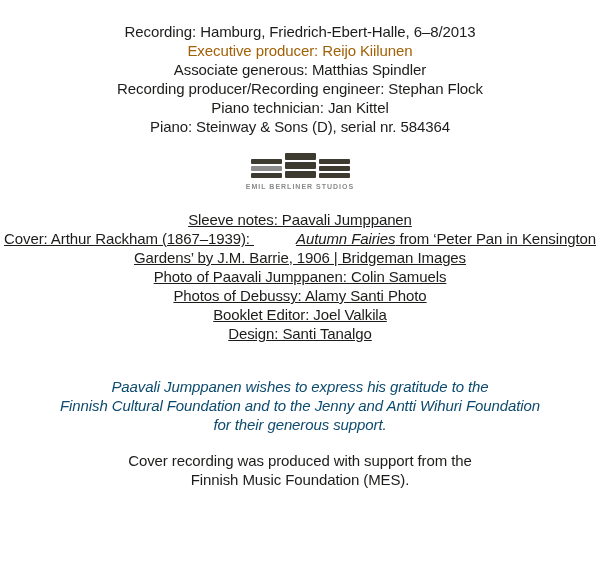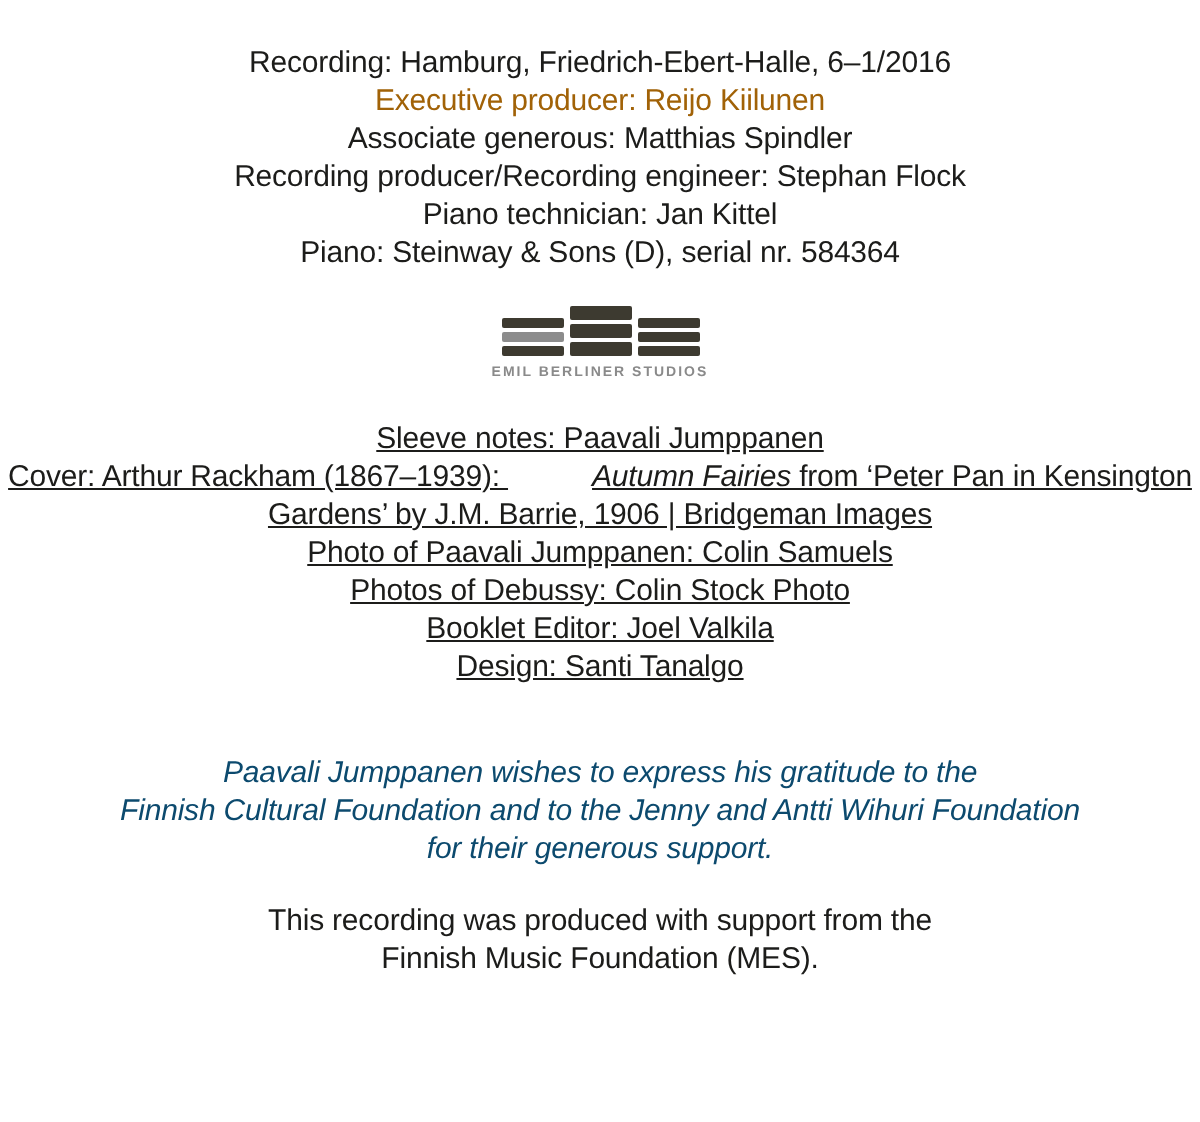--- a/index.html
+++ b/index.html
@@ -52,21 +52,21 @@
     color: #0c4a6e;
   }
   .support-block { margin-top: 17px; }
 </style>
 </head>
 <body>
 
 <div class="page">
 
   <div class="credits-block">
-    <div class="line">Recording: Hamburg, Friedrich-Ebert-Halle, 6–1/2016</div>
+    <div class="line">Recording: Hamburg, Friedrich-Ebert-Halle, 6–8/2013</div>
     <div class="line muted">Executive producer: Reijo Kiilunen</div>
     <div class="line">Associate generous: Matthias Spindler</div>
     <div class="line">Recording producer/Recording engineer: Stephan Flock</div>
     <div class="line">Piano technician: Jan Kittel</div>
     <div class="line">Piano: Steinway &amp; Sons (D), serial nr. 584364</div>
   </div>
 
   <div class="logo-block">
     <div class="logo-bars">
       <div class="logo-col">
@@ -87,29 +87,29 @@
     </div>
     <div class="logo-caption">EMIL BERLINER STUDIOS</div>
   </div>
 
 
   <div class="sleeve-block">
     <div class="line">Sleeve notes: Paavali Jumppanen</div>
     <div class="line"><span>Cover: Arthur Rackham (1867–1939): </span><span class="italic-seg">Autumn Fairies</span><span> from ‘Peter Pan in Kensington</span></div>
     <div class="line">Gardens’ by J.M. Barrie, 1906 | Bridgeman Images</div>
     <div class="line">Photo of Paavali Jumppanen: Colin Samuels</div>
-    <div class="line">Photos of Debussy: Colin Stock Photo</div>
+    <div class="line">Photos of Debussy: Alamy Santi Photo</div>
     <div class="line">Booklet Editor: Joel Valkila</div>
     <div class="line">Design: Santi Tanalgo</div>
   </div>
 
   <div class="gratitude-block">
     <div class="line">Paavali Jumppanen wishes to express his gratitude to the</div>
     <div class="line">Finnish Cultural Foundation and to the Jenny and Antti Wihuri Foundation</div>
     <div class="line">for their generous support.</div>
   </div>
 
   <div class="support-block">
-    <div class="line">This recording was produced with support from the</div>
+    <div class="line">Cover recording was produced with support from the</div>
     <div class="line">Finnish Music Foundation (MES).</div>
   </div>
 
 </div>
 
 </body></html>

